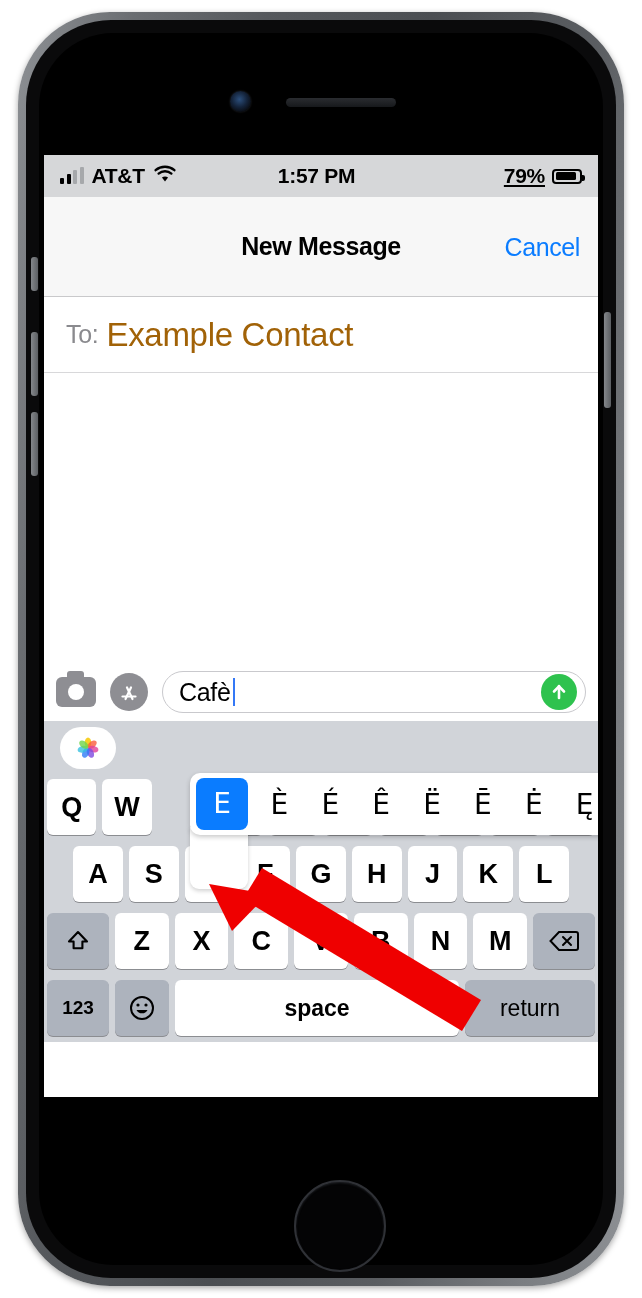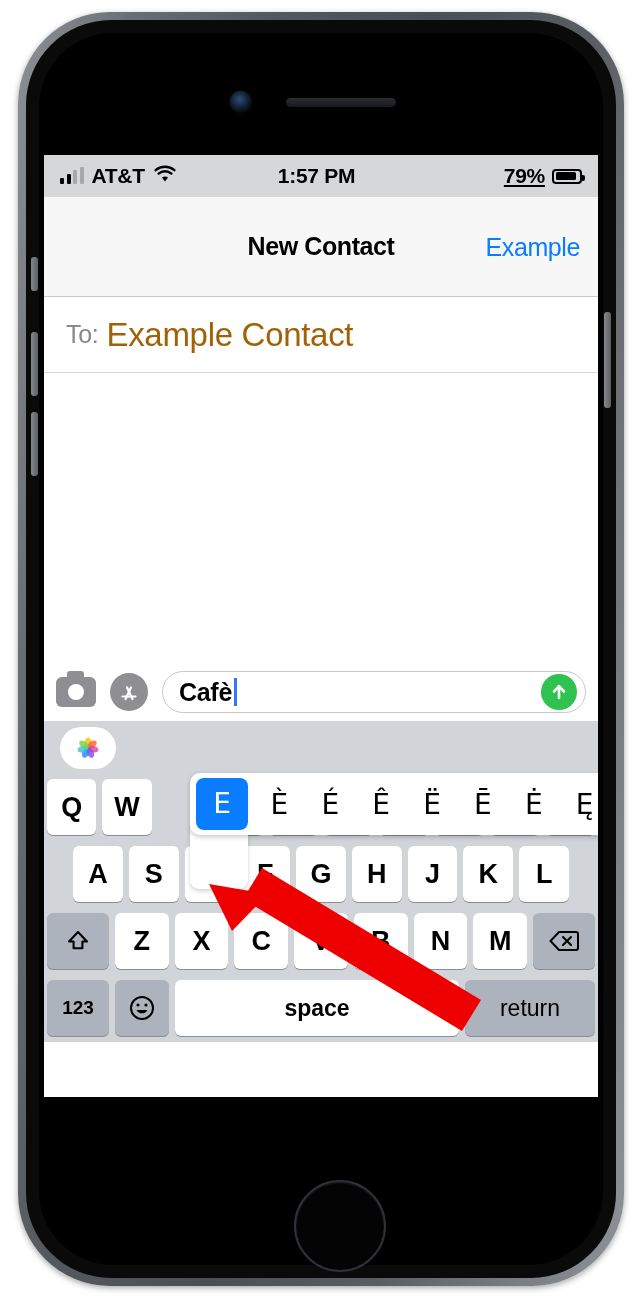--- a/index.html
+++ b/index.html
@@ -146,21 +146,21 @@
   }
   #appstore-icon {
     width:38px; height:38px; border-radius:50%; background:#8e8e93;
     position:relative; flex:none; display:flex; align-items:center; justify-content:center;
   }
   #msg-input-wrap {
     flex:1; height:42px; border:1.6px solid #c9c9cd; border-radius:21px;
     display:flex; align-items:center; padding:0 8px 0 16px;
     position:relative; background:#fff;
   }
-  #msg-text { font-size:25px; color:#000; letter-spacing:-0.3px;font-weight:bold; }
+  #msg-text { font-size:25px; color:#000; letter-spacing:-0.3px; }
   #msg-caret {
     width:2.5px; height:28px; background:#3478f6; margin-left:2px;
     display:inline-block;
   }
   #send-button {
     width:36px; height:36px; border-radius:50%; background:#2ec24e;
     margin-left:auto; display:flex; align-items:center; justify-content:center;
     flex:none;
   }
 
@@ -269,22 +269,22 @@
     <div id="status-center">1:57 PM</div>
     <div id="status-right">
       <span id="battery-pct">79%</span>
       <span class="battery">
           <i></i>
         </span>
     </div>
   </div>
 
   <div id="nav-bar">
-    <span id="nav-title">New Contact</span>
-    <span id="cancel-button">Example</span>
+    <span id="nav-title">New Message</span>
+    <span id="cancel-button">Cancel</span>
   </div>
 
   <div id="to-field">
     <span id="to-label">To:</span>
     <span id="to-recipient">Example Contact</span>
   </div>
 
   <div id="conversation"></div>
 
   <div id="compose-bar">

